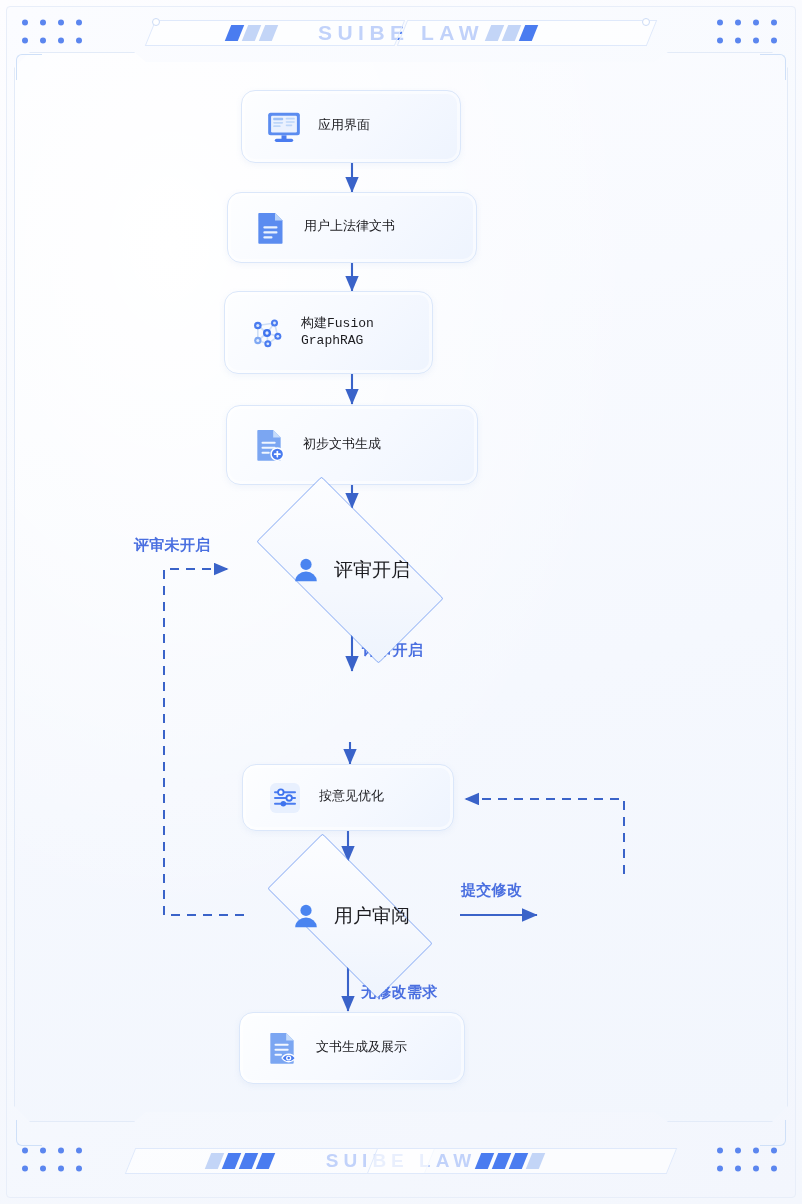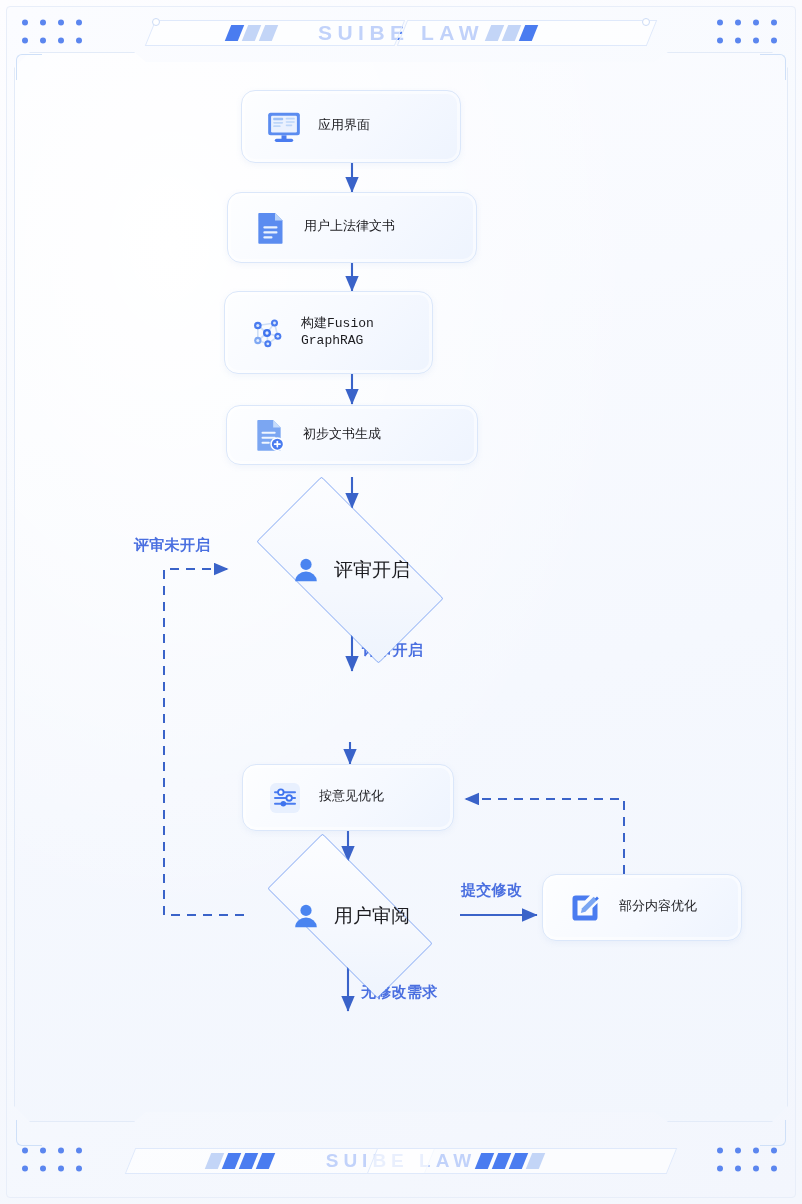--- a/index.html
+++ b/index.html
@@ -301,21 +301,21 @@
         <circle cx="37" cy="28" r="1.7" fill="#dce9fd"></circle>
       <circle cx="13" cy="33" r="4.4" fill="#7fa8f3"></circle>
         <circle cx="13" cy="33" r="1.8" fill="#e5eeff"></circle>
       <circle cx="25" cy="37" r="4.2" fill="#4a7cf0"></circle>
         <circle cx="25" cy="37" r="1.7" fill="#dce9fd"></circle>
     </svg>
     <span class="label">构建Fusion
 GraphRAG</span>
   </div>
 
-  <div class="node" style="left:226px; top:405px; width:252px; height:60px;">
+  <div class="node" style="left:226px; top:405px; width:252px; height:80px;">
     <svg class="icon" viewBox="0 0 48 48">
       <path d="M11 6 h18 l9 9 v27 a1 1 0 0 1 -1 1 H11 a1 1 0 0 1 -1 -1 V7 a1 1 0 0 1 1 -1z" fill="#7ba6f2"></path>
       <path d="M29 6 l9 9 h-9z" fill="#c6dcfb"></path>
       <rect x="15" y="20" width="17" height="2.4" rx="1.2" fill="#f0f6ff"></rect>
       <rect x="15" y="26" width="17" height="2.4" rx="1.2" fill="#f0f6ff"></rect>
       <rect x="15" y="32" width="10" height="2.4" rx="1.2" fill="#f0f6ff"></rect>
       <circle cx="34" cy="35" r="7.5" fill="#4a7cf0" stroke="#ffffff" stroke-width="1.8"></circle>
       <rect x="33" y="30.8" width="2" height="8.4" rx="1" fill="#fff"></rect>
       <rect x="29.8" y="34" width="8.4" height="2" rx="1" fill="#fff"></rect>
     </svg>
@@ -353,23 +353,28 @@
     <div class="dshape"></div>
     <div class="dcontent">
       <svg class="icon" viewBox="0 0 40 40">
         <circle cx="20" cy="13" r="7" fill="#4a84f0"></circle>
         <path d="M6.5 34 a13.5 12 0 0 1 27 0z" fill="#4a84f0"></path>
       </svg>
       <span class="label">用户审阅</span>
     </div>
   </div>
 
-  <div class="node" style="left:542px; top:874px; width:200px; height:67px;">
-    <svg class="icon" viewBox="0 0 48 48">
-      <path d="M9 13 a4 4 0 0 1 4 -4 h17 l-6 6 H15 v18 h18 v-9 l6 -6 v17 a4 4 0 0 1 -4 4 H13 a4 4 0 0 1 -4 -4z" fill="#4a7cf0"></path>
-      <path d="M24.5 28.5 l-5.5 1.4 1.4 -5.5 14 -14 4.1 4.1z" fill="#7ba6f2"></path>
-      <path d="M38.4 10.3 l2.2 2.2 -2.7 2.7 -2.2 -2.2z" fill="#3f74ee"></path>
-    </svg>
-    <span class="label">部分内容优化</span>
-  </div>
-
+
+  <div class="node" style="left:239px; top:1012px; width:226px; height:72px;">
+    <svg class="icon" viewBox="0 0 48 48">
+      <path d="M11 6 h18 l9 9 v27 a1 1 0 0 1 -1 1 H11 a1 1 0 0 1 -1 -1 V7 a1 1 0 0 1 1 -1z" fill="#7ba6f2"></path>
+      <path d="M29 6 l9 9 h-9z" fill="#c6dcfb"></path>
+      <rect x="15" y="19" width="17" height="2.4" rx="1.2" fill="#f2f7ff"></rect>
+      <rect x="15" y="25" width="17" height="2.4" rx="1.2" fill="#f2f7ff"></rect>
+      <rect x="15" y="31" width="9" height="2.4" rx="1.2" fill="#f2f7ff"></rect>
+      <path d="M24 36 c4 -6 12 -6 16 0 -4 6 -12 6 -16 0z" fill="#4a7cf0" stroke="#ffffff" stroke-width="1.6"></path>
+      <circle cx="32" cy="36" r="3.1" fill="#ffffff"></circle>
+      <circle cx="32" cy="36" r="1.5" fill="#3f74ee"></circle>
+    </svg>
+    <span class="label">文书生成及展示</span>
+  </div>
 
 </div>
 
 </body></html>

